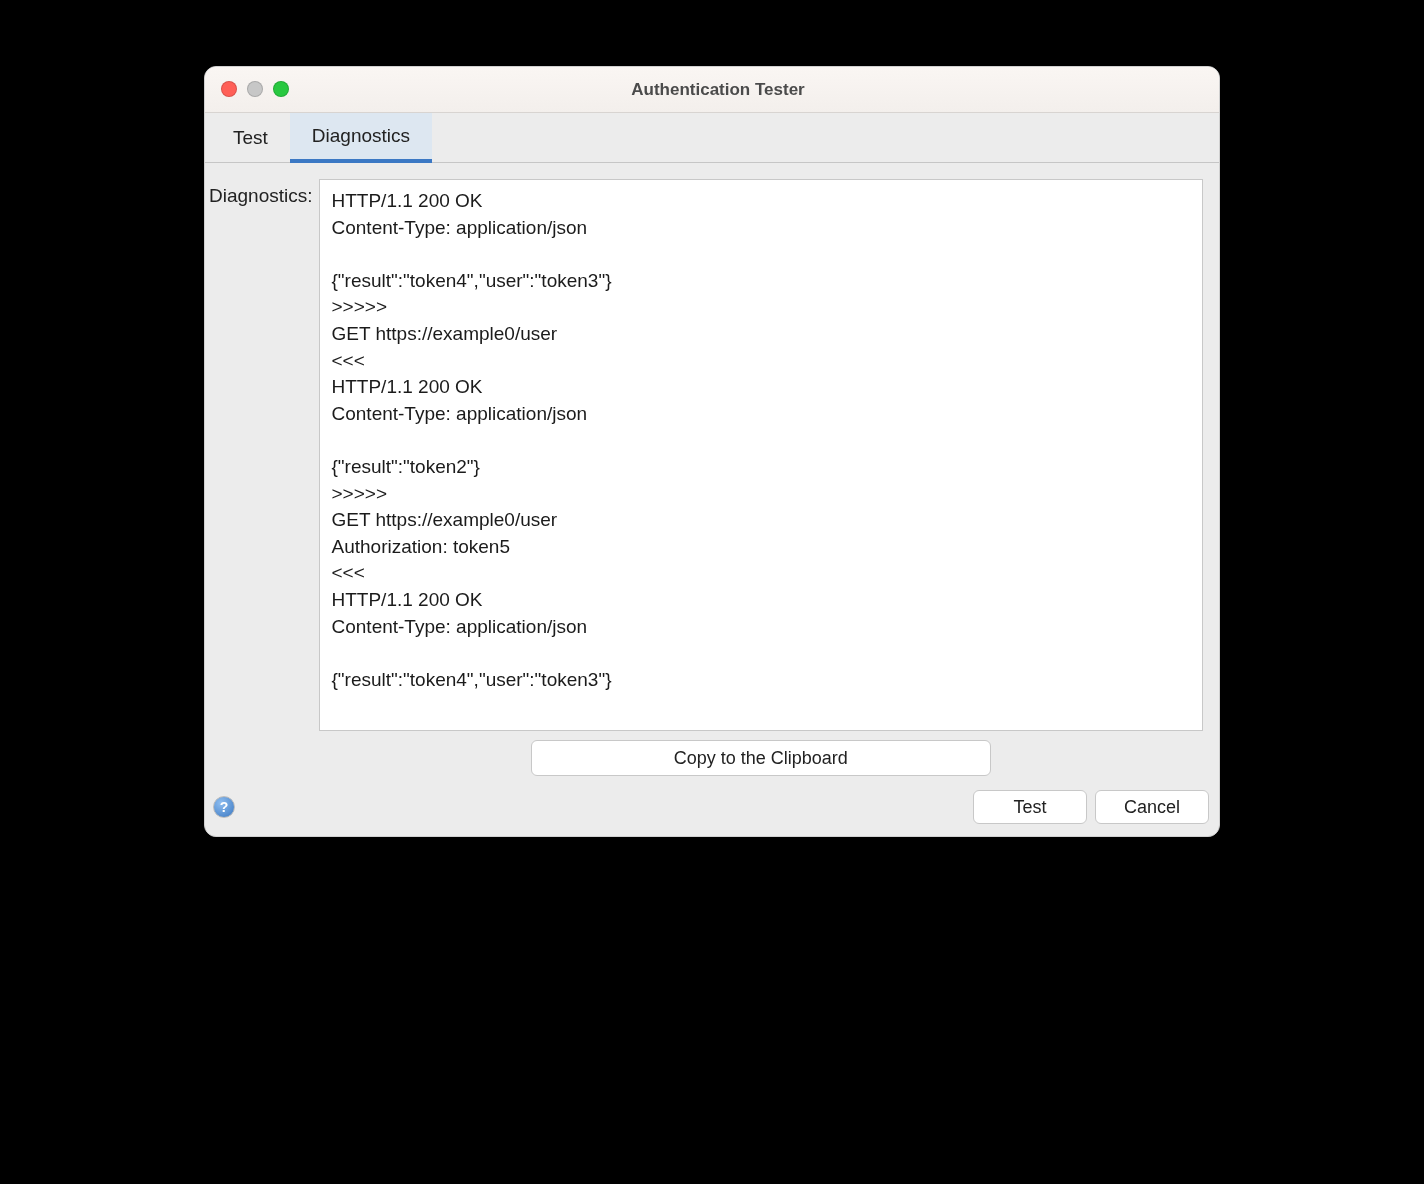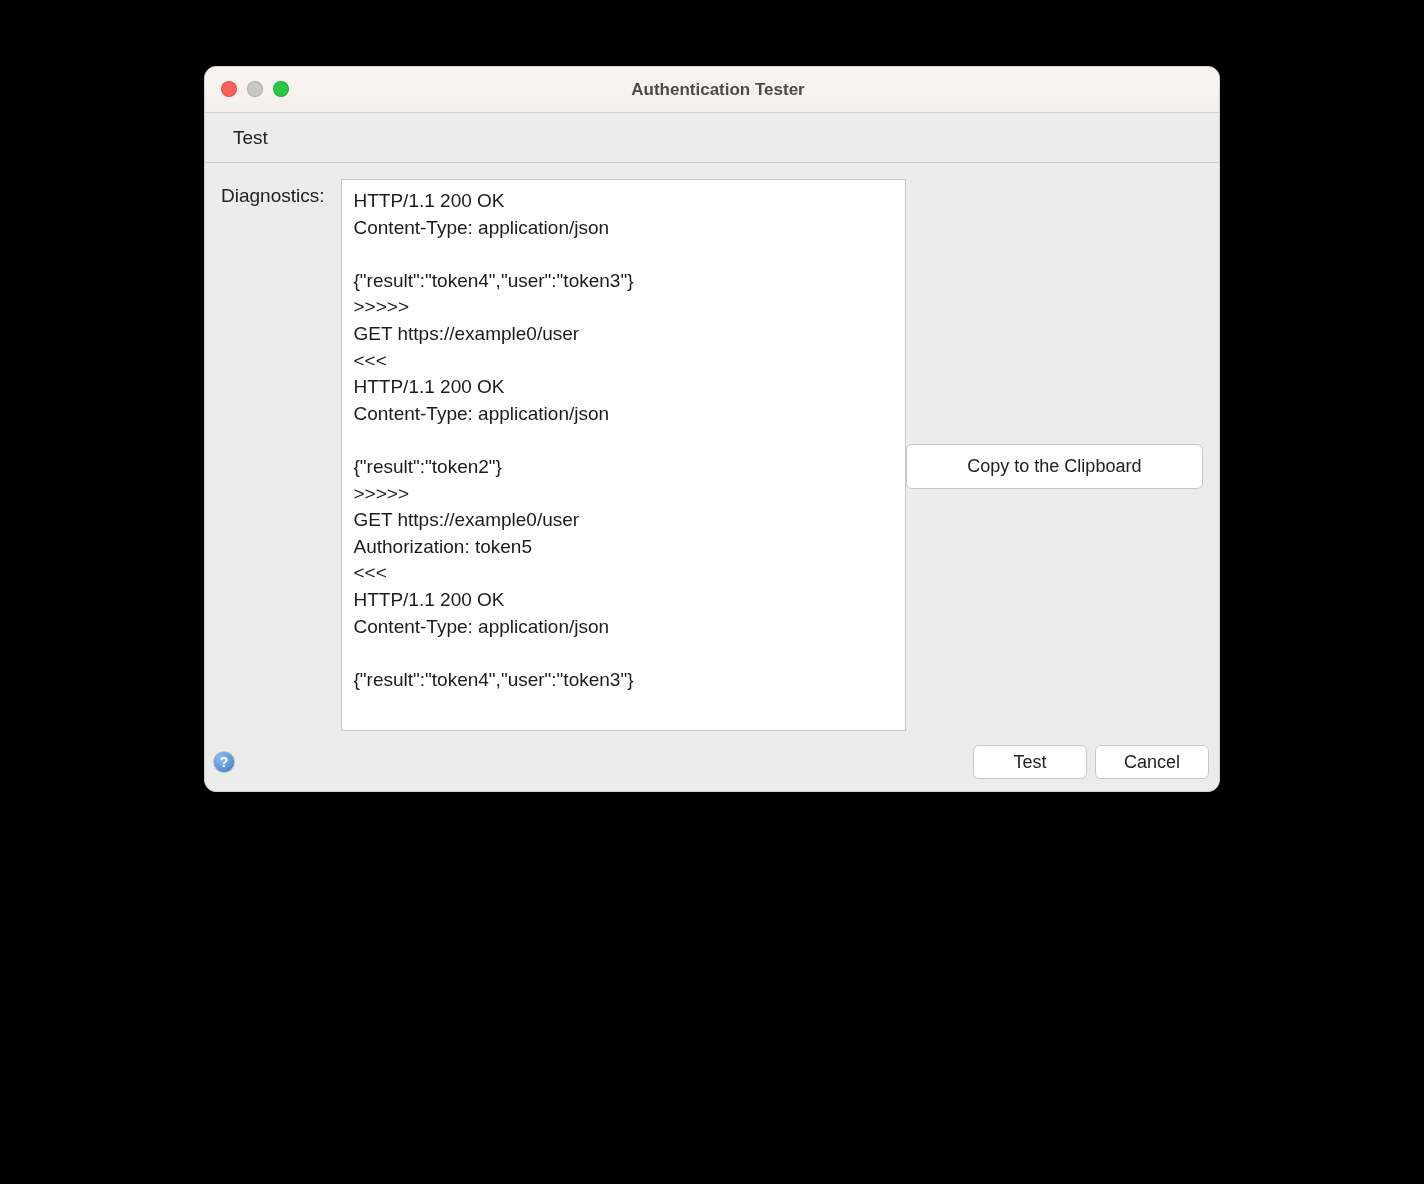--- a/index.html
+++ b/index.html
@@ -67,53 +67,53 @@
     cursor: pointer;
   }
   .tab.active {
     background: #dde7f1;
     border-bottom: 4px solid #3b78c4;
     padding-bottom: 0;
     margin-bottom: -1px;
   }
   .content {
     display: flex;
-    padding: 16px 16px 8px 16px;
-    gap: 16px;
+    padding: 16px 16px 8px 4px;
+    gap: 6px;
   }
   .side-label {
     font-size: 19px;
     color: #222;
     padding-top: 6px;
     white-space: nowrap;
   }
   .text-wrap {
     flex: 1;
     display: flex;
-    flex-direction: row;
+    flex-direction: column;
     align-items: center;
   }
   .textbox {
     width: 100%;
     height: 552px;
     background: #fff;
     border: 1px solid #c8c8c8;
     padding: 8px 12px;
     font-size: 19px;
     line-height: 1.4;
     color: #1b1b1b;
     font-family: -apple-system, "Helvetica Neue", Helvetica, Arial, sans-serif;
     white-space: pre-wrap;
     overflow-y: auto;
     resize: none;
   }
   .copy-btn {
-    margin-top: 22px;
+    margin-top: 9px;
     width: 460px;
-    height: 45px;
+    height: 36px;
     background: #fff;
     border: 1px solid #c8c8c8;
     border-radius: 6px;
     font-size: 18px;
     color: #222;
     cursor: pointer;
   }
   .footer {
     display: flex;
     align-items: center;
@@ -162,20 +162,21 @@
     <div class="traffic-lights">
       <div class="tl red"></div>
       <div class="tl yellow"></div>
       <div class="tl green"></div>
     </div>
     <div class="title">Authentication Tester</div>
   </div>
 
   <div class="tabs">
     <button class="tab">Test</button>
+    <button class="tab active">Diagnostics</button>
   </div>
 
   <div class="content">
     <div class="side-label">Diagnostics:</div>
     <div class="text-wrap">
       <textarea class="textbox" readonly="" style="">HTTP/1.1 200 OK
 Content-Type: application/json
 
 {"result":"token4","user":"token3"}
 &gt;&gt;&gt;&gt;&gt;

